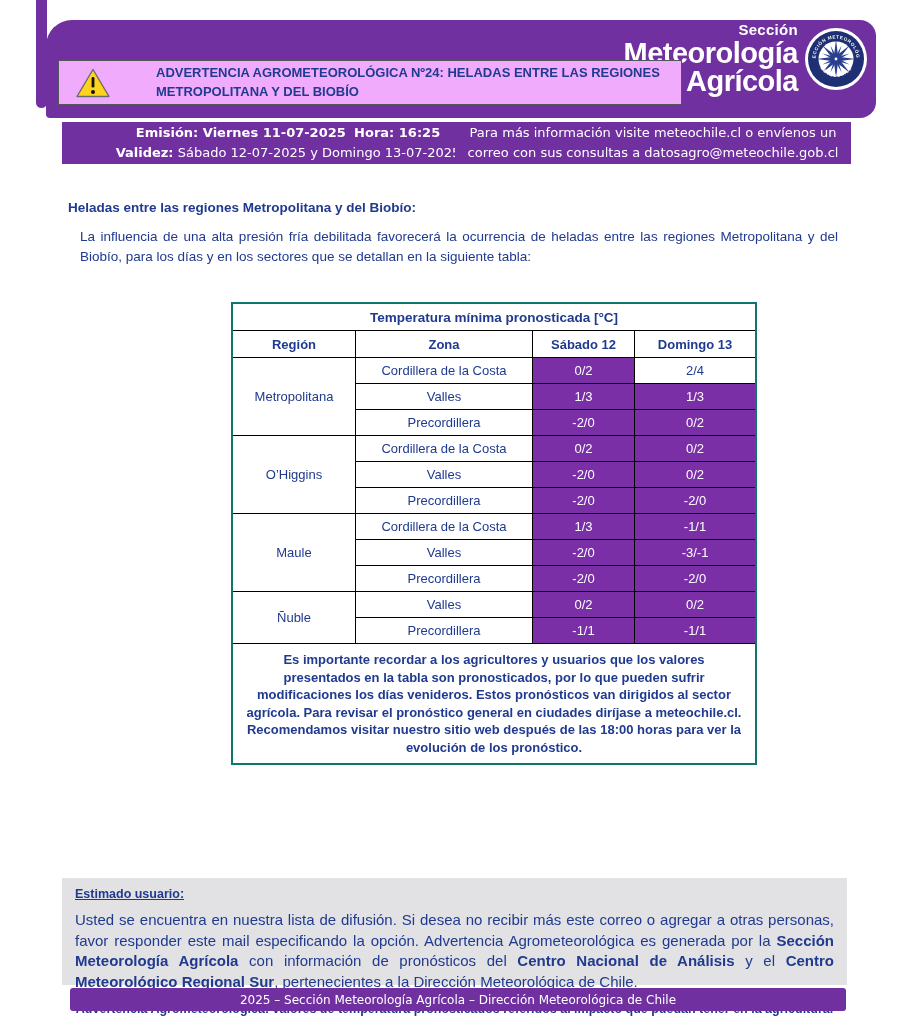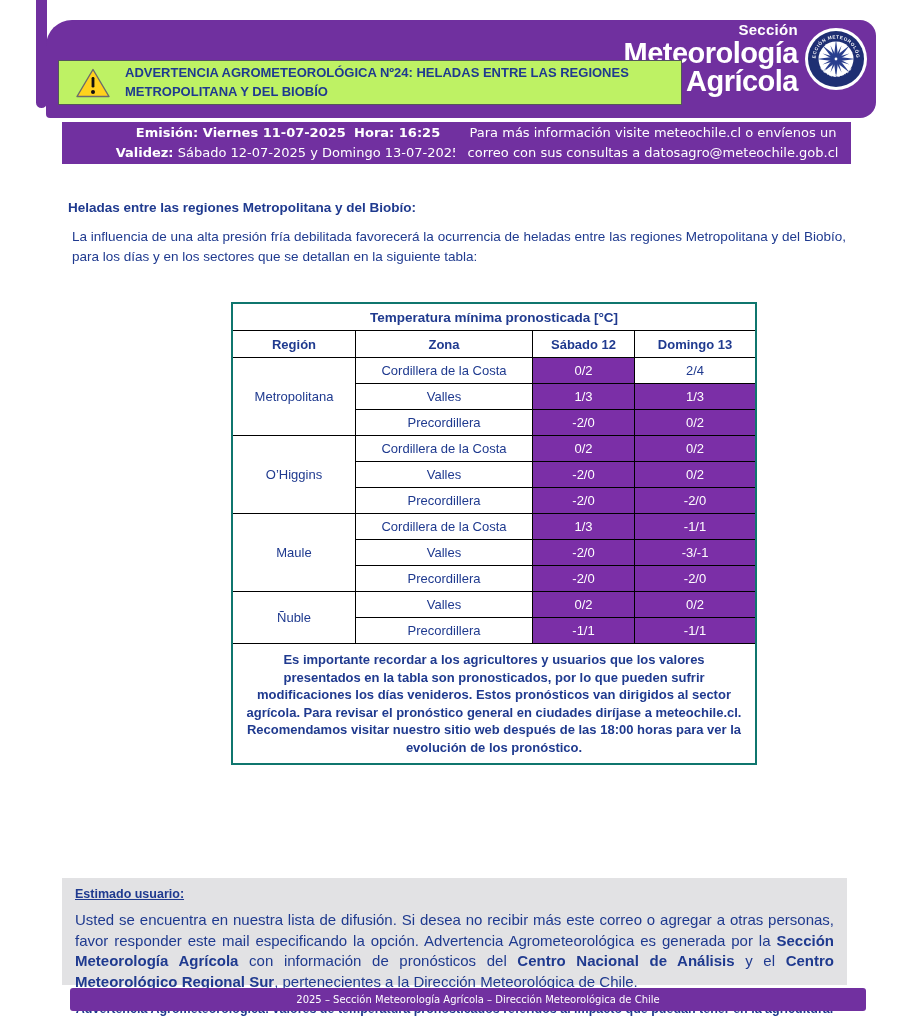--- a/index.html
+++ b/index.html
@@ -8,55 +8,55 @@
   
   .left-tab{position:absolute;left:36px;top:0;width:11px;height:108px;background:#70309f;
             border-radius:0 0 6px 6px;}
   .band{position:absolute;left:46px;top:20px;width:830px;height:98px;background:#70309f;
         border-radius:26px 16px 16px 4px;}
   .brand{position:absolute;right:78px;top:2px;text-align:right;color:#fff;line-height:1;}
   .brand .sec{font-size:15px;font-weight:bold;letter-spacing:.3px;}
   .brand .l1{font-size:29px;font-weight:bold;margin-top:2px;letter-spacing:-.5px;}
   .brand .l2{font-size:29px;font-weight:bold;margin-top:-1px;letter-spacing:-.5px;}
   .emblem{position:absolute;right:8px;top:7px;width:64px;height:64px;}
-  .advisory-box{position:absolute;left:58px;top:60px;width:622px;height:43px;background:#bef264;
-                border:1px solid #54565b;display:flex;align-items:center;z-index:5;}
+  .advisory-box{position:absolute;left:58px;top:60px;width:622px;height:43px;background:#f0abfc;
+                border:1px solid #54565b;display:flex;align-items:center;z-index:5;gap:31px;}
   .warn{width:36px;height:32px;margin-left:16px;flex:none;}
   .adv-title{margin-left:14px;max-width:515px;font-size:13px;font-weight:bold;color:#1f3a8f;
              line-height:1.4;}
   
   .info-box{position:absolute;background:#7130a0;color:#fff;display:flex;flex-direction:column;
             justify-content:center;text-align:center;font-family:"DejaVu Sans",sans-serif;
             font-size:13px;line-height:20px;}
   .emission-box{left:62px;top:122px;width:452px;height:42px;}
   .contact-box{left:455px;top:122px;width:396px;height:42px;padding:0 6px;box-sizing:border-box;}
   .emission-box b{font-weight:bold;}
   
   .content{position:absolute;left:68px;top:200px;width:782px;}
   .content h3{margin:0 0 12px 0;font-size:13.5px;color:#1f3a8f;}
-  .content p{margin:4px;font-size:13.5px;line-height:1.45;text-align:justify;color:#1f3a8f;}
+  .content p{margin:12px;font-size:13.5px;line-height:1.45;text-align:justify;color:#1f3a8f;}
   
   .tbl-wrap{position:absolute;left:231px;top:302px;}
   table{border-collapse:collapse;border:2px solid #0f766e;font-size:13px;color:#1f3a8f;}
   th,td{border:1px solid #000;text-align:center;padding:0 4px;}
   th.title{height:26px;font-size:13.5px;}
   th.colh{height:26px;}
   td{height:25px;}
   .c-region{width:114px;}.c-zona{width:168px;}.c-sat{width:93px;}.c-dom{width:112px;border-radius:9px;}
   td.val.hl{background:#7b2fa7;color:#fff;}
   td.note{padding:7px 10px;font-weight:bold;line-height:1.35;text-align:center;}
   
   .user-box{position:absolute;left:62px;top:878px;width:785px;height:107px;background:#e2e2e4;
             box-sizing:border-box;padding:9px 13px 0 13px;color:#1f3a8f;}
   .user-box .greet{font-size:12.5px;font-weight:bold;text-decoration:underline;}
   .user-box .para{margin-top:9px;font-size:15px;line-height:1.38;text-align:justify;}
   .user-box .boldline{margin-top:9px;font-size:12.5px;font-weight:bold;text-align:center;}
   .page-footer{position:absolute;left:70px;top:988px;width:776px;height:23px;background:#7130a0;
-               border-radius:3px;color:#fff;font-family:"DejaVu Sans",sans-serif;font-size:10px;
-               display:flex;align-items:center;justify-content:center;padding-left:20px;}
+               border-radius:3px;color:#fff;font-family:"DejaVu Sans",sans-serif;font-size:12px;
+               display:flex;align-items:center;justify-content:center;}
 </style>
 </head>
 <body>
 
 <div class="page">
 
   <div class="left-tab"></div>
   <div class="band">
     <div class="brand">
       <div class="sec">Sección</div>

